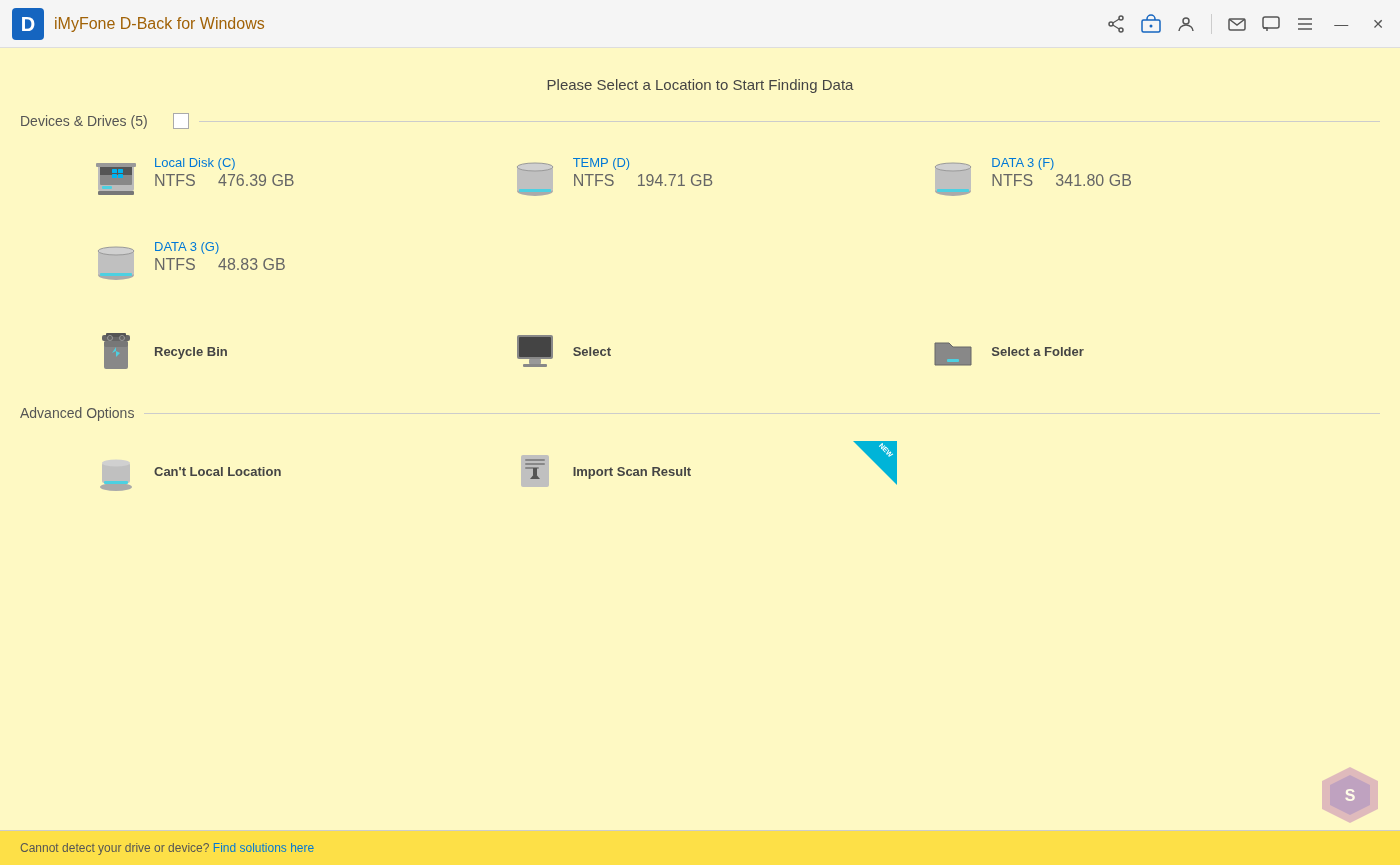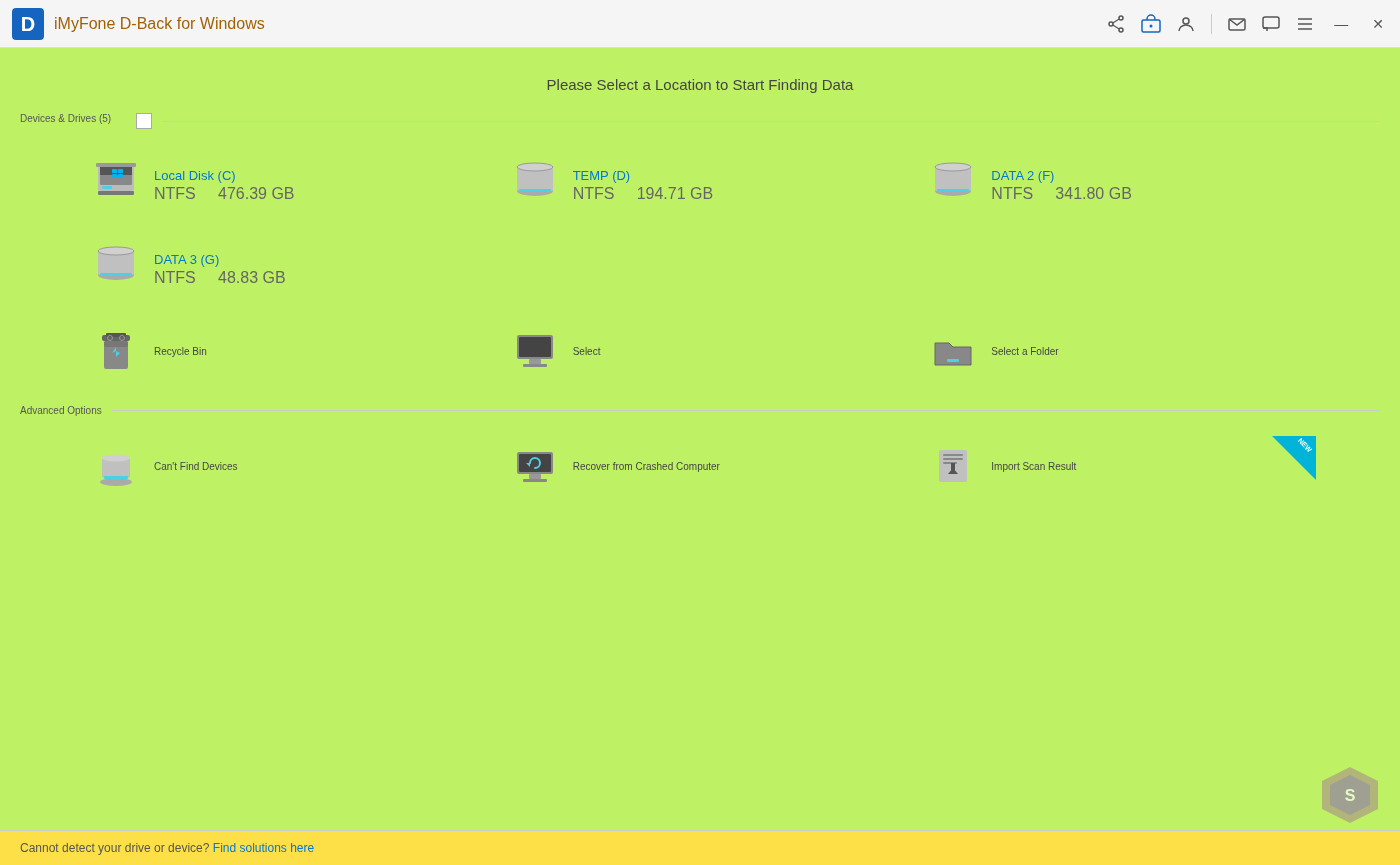--- a/index.html
+++ b/index.html
@@ -54,41 +54,41 @@
       cursor: pointer;
       color: #555;
       padding: 2px 4px;
     }
 
     
     .main-content {
       flex: 1;
       overflow-y: auto;
       padding: 0 20px 20px;
-      background: #bef264;
+      background: #fef9c3;
     }
 
     .page-subtitle {
       text-align: center;
       padding: 28px 0 20px;
       font-size: 15px;
       color: #444;
     }
 
     
     .section {
       margin-bottom: 20px;
     }
     .section-header {
       display: flex;
       align-items: center;
       margin-bottom: 16px;
     }
     .section-title {
-      font-size: 10px;
+      font-size: 14px;
       color: #555;
       white-space: nowrap;
       margin-right: 10px;
       display: flex;
       align-items: flex-start;
       gap: 25px;
     }
     .section-checkbox {
       width: 16px;
       height: 16px;
@@ -106,21 +106,21 @@
     
     .drive-grid {
       display: grid;
       grid-template-columns: repeat(3, 1fr);
       gap: 16px;
       padding: 0 60px;
     }
 
     .drive-item {
       display: flex;
-      align-items: flex-end;
+      align-items: flex-start;
       gap: 14px;
       padding: 10px 12px;
       cursor: pointer;
       border-radius: 4px;
       transition: background 0.15s;
     }
 
     .drive-icon {
       flex-shrink: 0;
       width: 48px;
@@ -162,23 +162,23 @@
     .location-icon {
       flex-shrink: 0;
       width: 48px;
       height: 48px;
       display: flex;
       align-items: center;
       justify-content: center;
     }
 
     .location-info .location-name {
-      font-size: 10px;
+      font-size: 13px;
       color: #444;
-      font-weight: 400;
+      font-weight: 700;
     }
 
     
     .bottom-bar {
       background: #fde047;
       border-top: 1px solid #ccc;
       padding: 10px 20px;
       font-size: 12px;
       color: #555;
       flex-shrink: 0;
@@ -319,21 +319,21 @@
         <div class="drive-icon">
           <svg width="48" height="48" viewBox="0 0 48 48">
             <ellipse cx="24" cy="36" rx="18" ry="5" fill="#aaa"></ellipse>
             <rect x="6" y="12" width="36" height="24" rx="2" fill="#c0c0c0"></rect>
             <ellipse cx="24" cy="12" rx="18" ry="4" fill="#d0d0d0"></ellipse>
             <ellipse cx="24" cy="12" rx="18" ry="4" fill="none" stroke="#999" stroke-width="1"></ellipse>
             <rect x="8" y="34" width="32" height="3" rx="1" fill="#4dd0e1"></rect>
           </svg>
         </div>
         <div class="drive-info">
-          <div class="drive-name">DATA 2 (F)</div>
+          <div class="drive-name">DATA 3 (F)</div>
           <div class="drive-meta">NTFS &nbsp;&nbsp;&nbsp; 341.80 GB</div>
         </div>
       </div>
 
       <div class="drive-item">
         <div class="drive-icon">
           <svg width="48" height="48" viewBox="0 0 48 48">
             <ellipse cx="24" cy="36" rx="18" ry="5" fill="#aaa"></ellipse>
             <rect x="6" y="12" width="36" height="24" rx="2" fill="#c0c0c0"></rect>
             <ellipse cx="24" cy="12" rx="18" ry="4" fill="#d0d0d0"></ellipse>
@@ -413,40 +413,24 @@
       <div class="location-item">
         <div class="location-icon">
           <svg width="44" height="44" viewBox="0 0 44 44">
             <ellipse cx="22" cy="38" rx="16" ry="4" fill="#aaa"></ellipse>
             <rect x="8" y="14" width="28" height="20" rx="2" fill="#c0c0c0"></rect>
             <ellipse cx="22" cy="14" rx="14" ry="3.5" fill="#d0d0d0"></ellipse>
             <rect x="10" y="32" width="24" height="3" rx="1" fill="#4dd0e1"></rect>
           </svg>
         </div>
         <div class="location-info">
-          <div class="location-name">Can't Find Devices</div>
-        </div>
-      </div>
-
-      <div class="location-item">
-        <div class="location-icon">
-          <svg width="44" height="44" viewBox="0 0 44 44">
-            <rect x="4" y="8" width="36" height="22" rx="2" fill="#888"></rect>
-            <rect x="6" y="10" width="32" height="18" rx="1" fill="#444"></rect>
-            <rect x="16" y="30" width="12" height="5" rx="1" fill="#999"></rect>
-            <rect x="10" y="35" width="24" height="3" rx="1" fill="#888"></rect>
-
-            <path d="M17 19 A5 5 0 1 1 22 24" fill="none" stroke="#4dd0e1" stroke-width="2" stroke-linecap="round"></path>
-            <polygon points="13,19 17,19 17,23" fill="#4dd0e1"></polygon>
-          </svg>
-        </div>
-        <div class="location-info">
-          <div class="location-name">Recover from Crashed Computer</div>
-        </div>
-      </div>
+          <div class="location-name">Can't Local Location</div>
+        </div>
+      </div>
+
 
       <div class="location-item" style="position:relative;">
 
         <div style="position:absolute;top:4px;right:4px;width:44px;height:44px;overflow:hidden;pointer-events:none;">
           <svg width="44" height="44" viewBox="0 0 44 44">
             <polygon points="44,0 44,44 0,0" fill="#00b4d8"></polygon>
             <text x="34" y="12" text-anchor="middle" font-size="7" font-weight="bold" fill="white" transform="rotate(45, 34, 8)">NEW</text>
           </svg>
         </div>
         <div class="location-icon">

